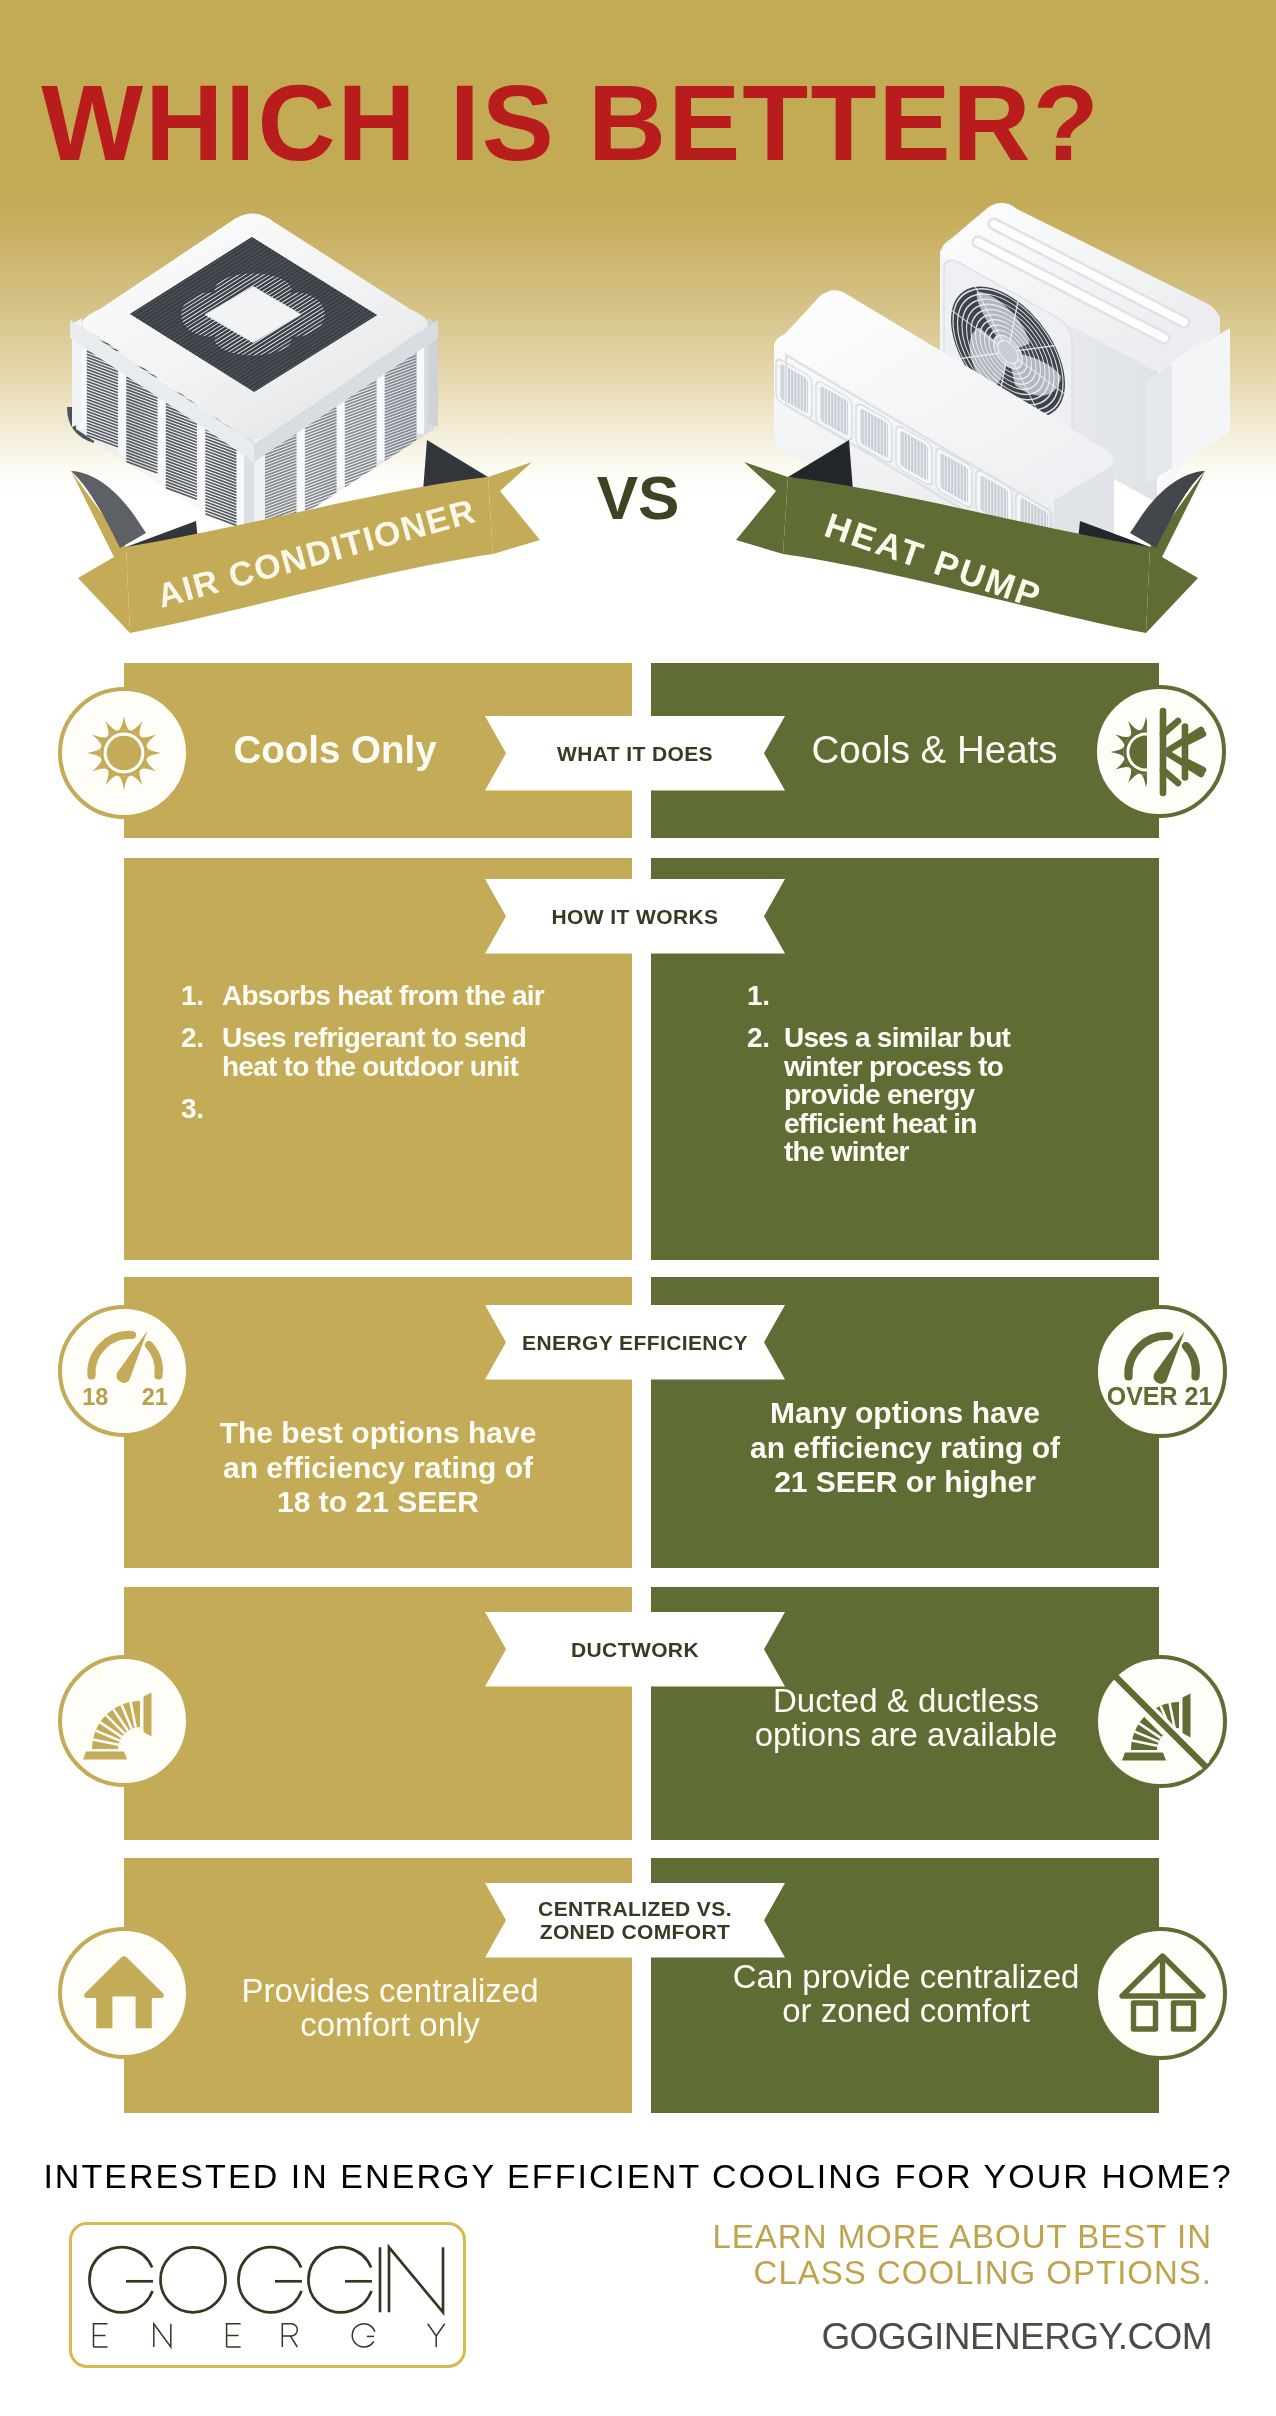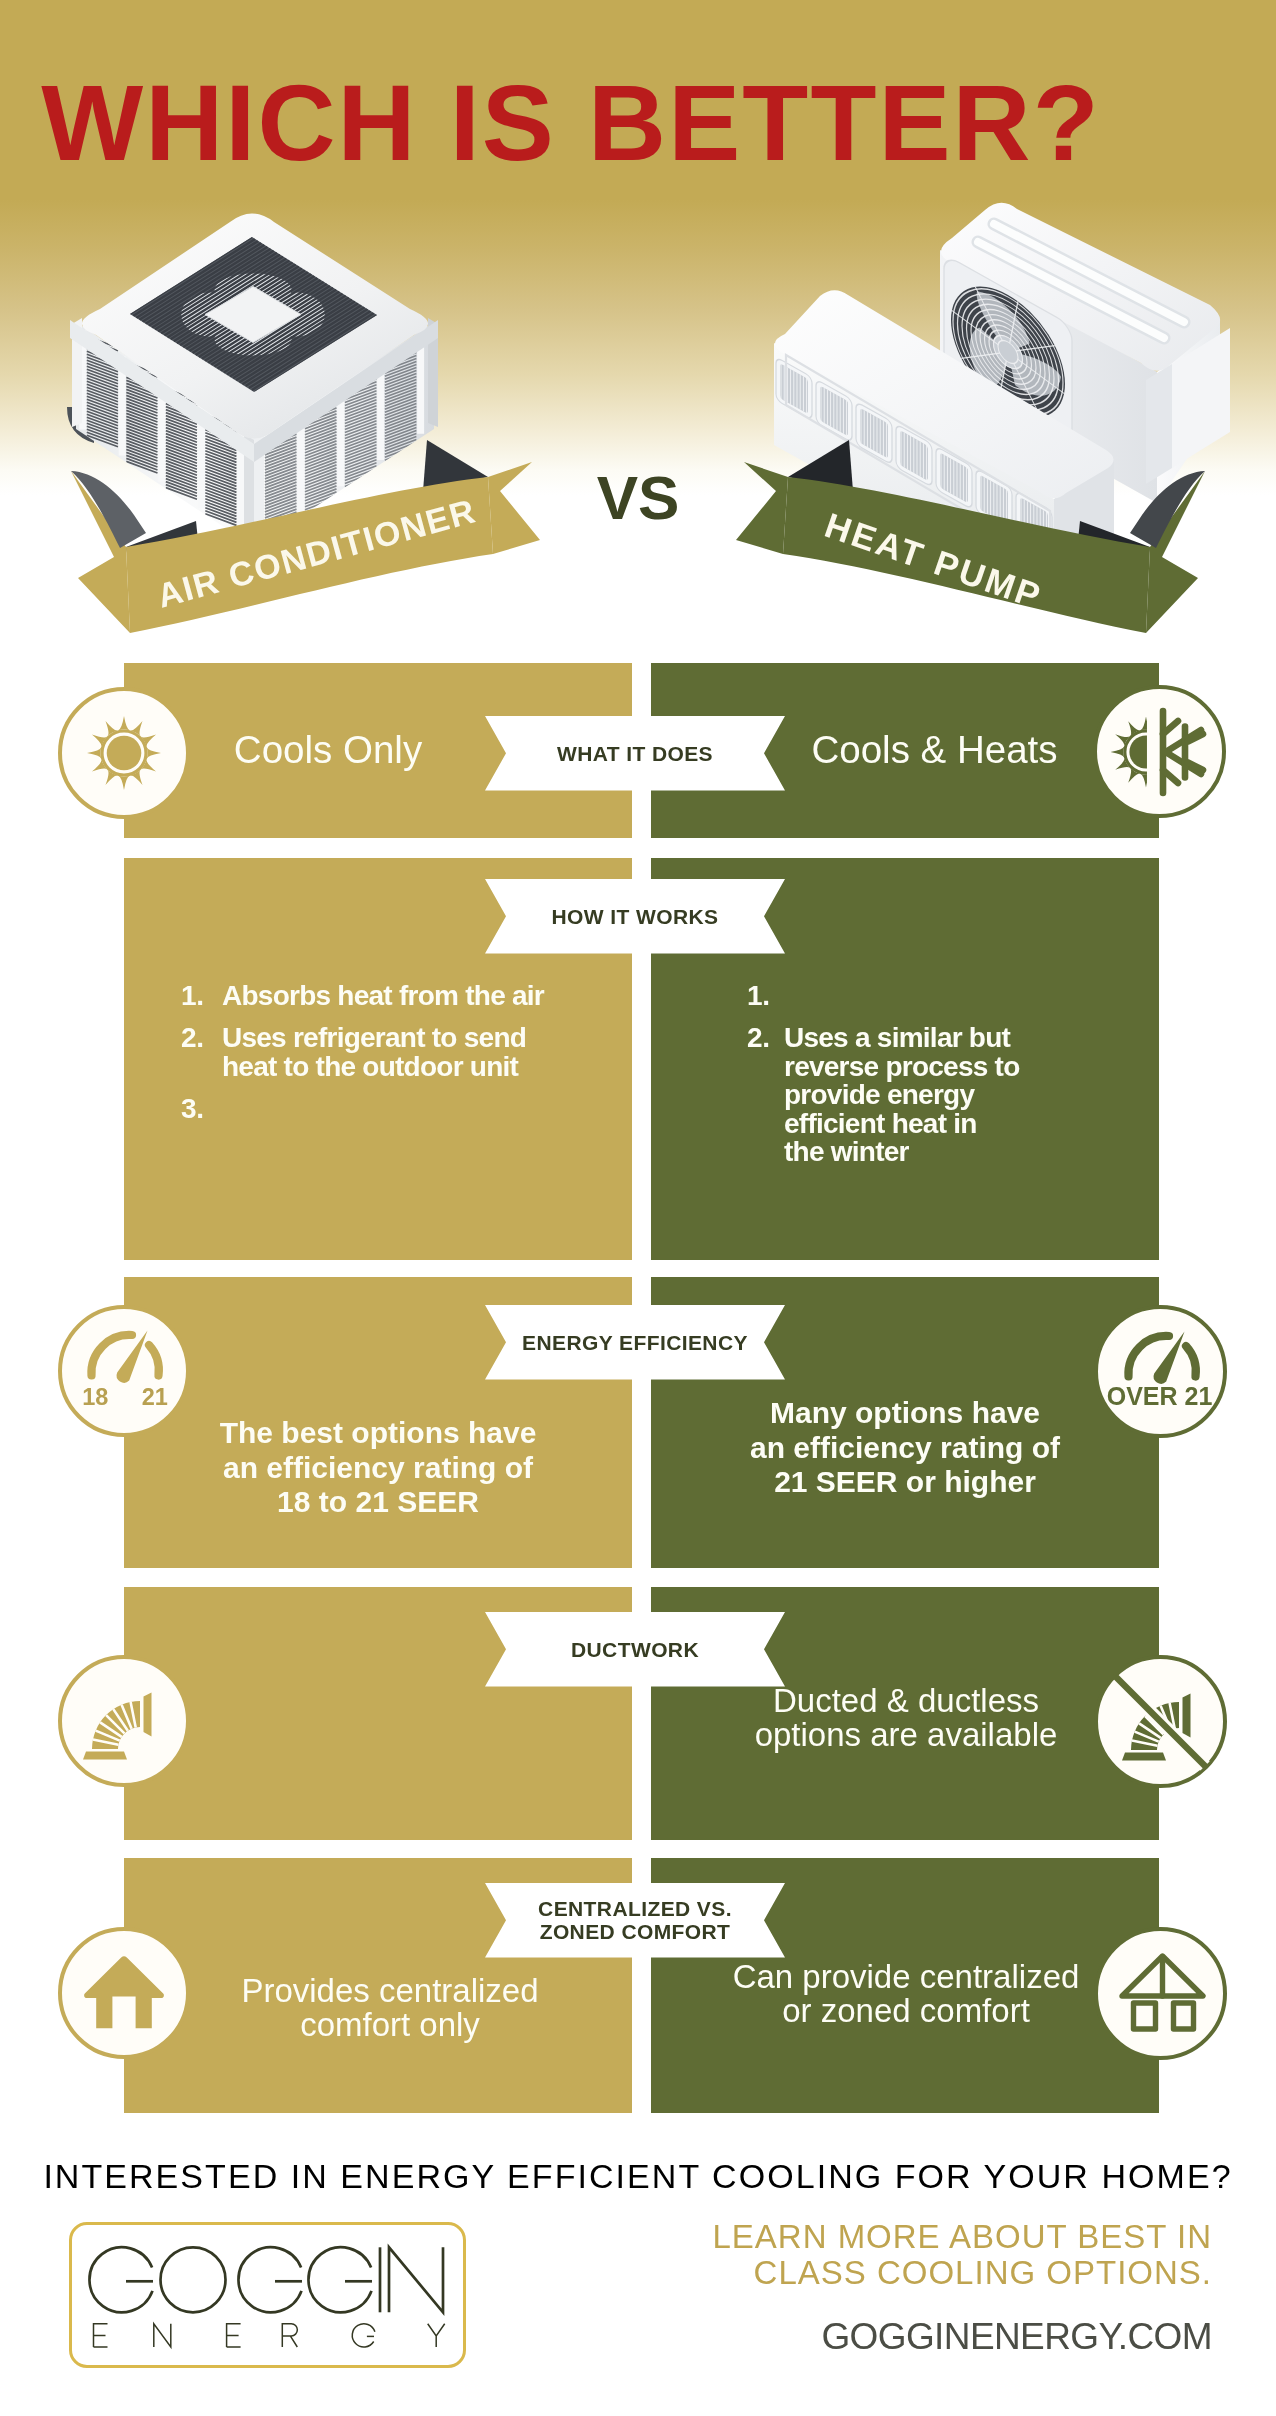--- a/index.html
+++ b/index.html
@@ -25,21 +25,21 @@
   .riblabel{position:absolute;font-weight:bold;color:#fbf8ea;white-space:nowrap;}
 
   
   .row{position:absolute;left:0;width:1276px;}
   .band{position:absolute;top:0;height:100%;}
   .band.gold{left:124px;width:508px;background:#c4ab58;}
   .band.green{left:651px;width:508px;background:#5f6c34;}
 
   .cellText{position:absolute;color:#fdfdf5;font-weight:normal;}
   
-  .t-cools{left:168px;width:320px;text-align:center;font-size:38.5px;top:729px;line-height:1.1;letter-spacing:0px;}
+  .t-cools{left:175px;width:320px;text-align:center;font-size:38.5px;top:729px;line-height:1.1;letter-spacing:0px;font-weight:bold;}
   .t-heats{left:784px;width:301px;text-align:center;font-size:38.5px;top:729px;line-height:1.1;letter-spacing:0px;}
 
   
   .nlist{position:absolute;color:#fdfdf5;}
   .nlist .li{position:relative;display:flex;}
   .nlist .num{flex:0 0 auto;font-size:28px;line-height:28.6px;font-weight:bold;letter-spacing:-0.3px;}
   .nlist .txt{font-size:28px;line-height:28.6px;font-weight:bold;letter-spacing:-0.75px;}
 
   .t-centered{position:absolute;text-align:center;color:#fdfdf5;font-weight:bold;}
 
@@ -548,21 +548,21 @@
       </div>
     </div>
   <div class="nlist" id="list-right" style="left:747px;top:982px;width:300px;">
       <div class="li" style="margin-bottom: 13.5px;">
         <span class="num" style="width:37px">1.</span>
       </div>
       <div class="li" style="margin-bottom: 0px;">
         <span class="num" style="width:37px">2.</span>
         <span class="txt">
           <div>Uses a similar but</div>
-          <div>reverse process to</div>
+          <div>winter process to</div>
           <div>provide energy</div>
           <div>efficient heat in</div>
           <div>the winter</div>
         </span>
       </div>
     </div>
 
   <div class="t-centered" style="left:124px;top:1416px;width:508px;font-size:30px;line-height:34.5px;">
     <div>The best options have</div>
     <div>an efficiency rating of</div>

